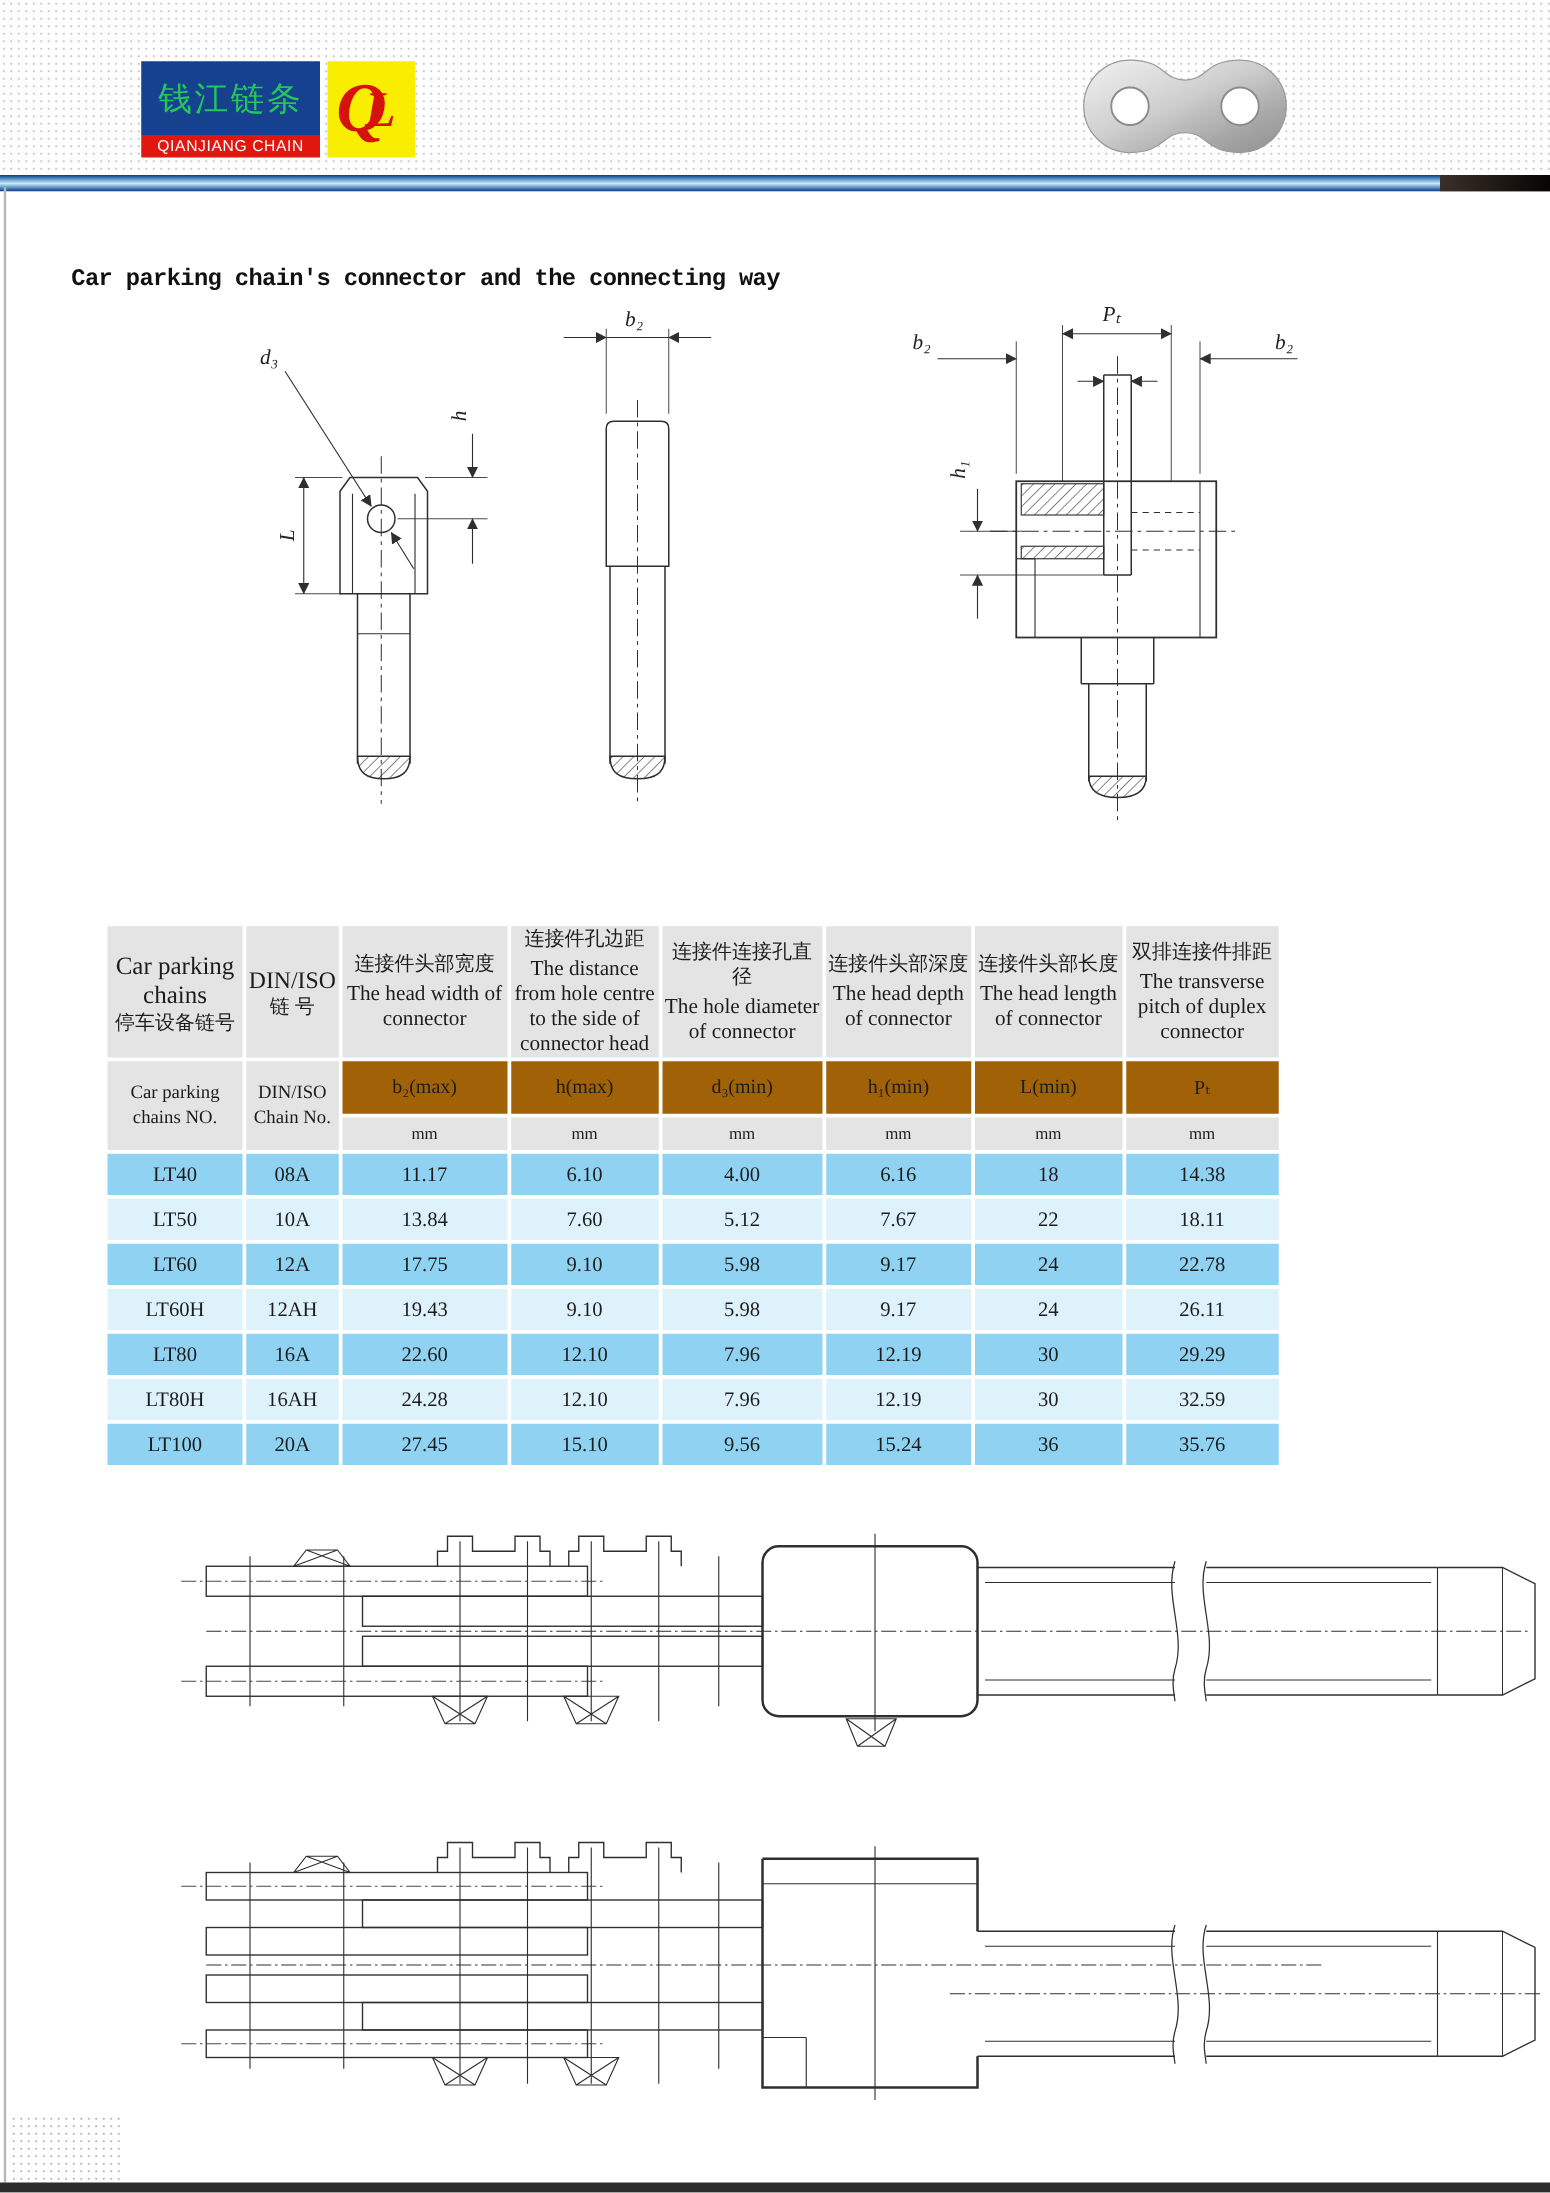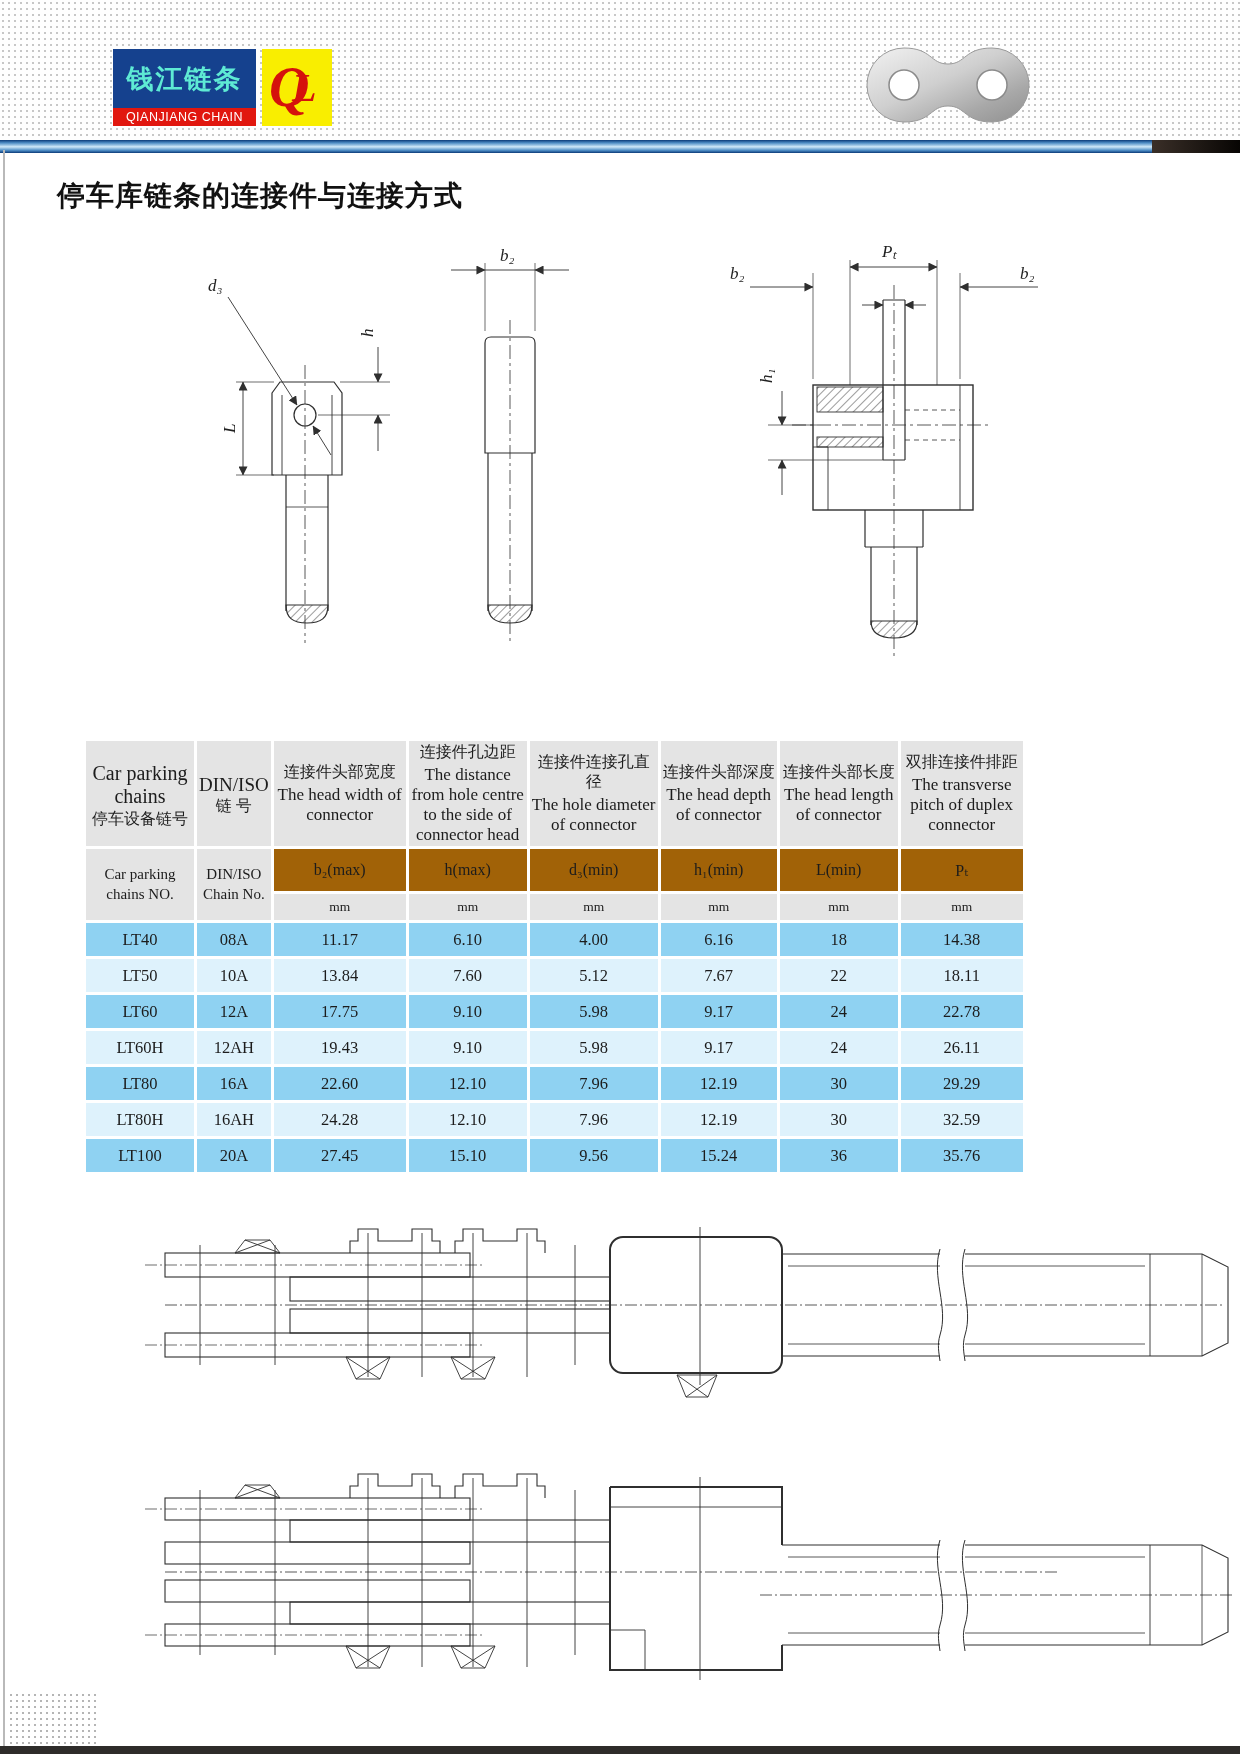--- a/index.html
+++ b/index.html
@@ -11,21 +11,21 @@
   
   .masthead{
     position:absolute;left:0;top:0;width:1240px;height:140px;
     background-color:#fefefe;
     background-image:radial-gradient(circle,#c7c7c7 0.9px,transparent 1.05px);
     background-size:6px 6px;
   }
   .logo-block{position:absolute;left:113px;top:49px;width:219px;height:77px;display:flex;}
   .logo-left{width:143px;height:77px;display:flex;flex-direction:column;}
   .logo-cn{
-    flex:1;background:#15418e;color:#5eead4;font-weight:bold;font-size:27px;
+    flex:1;background:#15418e;color:#22c55e;font-weight:normal;font-size:27px;
     letter-spacing:2px;display:flex;align-items:center;justify-content:center;
     font-family:"Liberation Sans",sans-serif;
   }
   .logo-en{
     height:18px;background:#e1170f;color:#ffffff;font-weight:normal;font-size:12.5px;
     display:flex;align-items:center;justify-content:center;letter-spacing:0.5px;
     font-family:"Liberation Sans",sans-serif;
   }
   .logo-mark{
     width:70px;height:77px;margin-left:6px;background:#f9ee00;position:relative;
@@ -116,21 +116,21 @@
                A37,37 0 0 0 130,6 C102,6 104,22 86,22 C68,22 70,6 42,6 Z" fill="url(#metal)" stroke="#9a9a9a" stroke-width="1"></path>
       <circle cx="42" cy="43" r="15" fill="#ffffff" stroke="#8b8b8b" stroke-width="1.5"></circle>
       <circle cx="130" cy="43" r="15" fill="#ffffff" stroke="#8b8b8b" stroke-width="1.5"></circle>
     </svg>
   </header>
 
   <div class="blue-bar">
     <div class="blue-bar-end"></div>
   </div>
 
-  <h1 class="title-zh">停车库链条的连接件与连接方式</h1>
+  <h2 class="title-en">Car parking chain's connector and the connecting way</h2>
 
   <svg style="position:absolute;left:140px;top:225px" width="930" height="445" viewBox="0 0 930 445" fill="none" stroke="#2f2f2f" stroke-width="1.2">
     <defs>
       <pattern id="hatch" width="6" height="6" patternUnits="userSpaceOnUse" patternTransform="rotate(45)">
         <line x1="0" y1="0" x2="0" y2="6" stroke="#3a3a3a" stroke-width="1"></line>
       </pattern>
       <marker id="arr" viewBox="0 0 10 10" refX="9.5" refY="5" markerWidth="10" markerHeight="10" orient="auto-start-reverse">
         <path d="M0,0 L10,5 L0,10 z" fill="#2f2f2f" stroke="none"></path>
       </marker>
     </defs>

